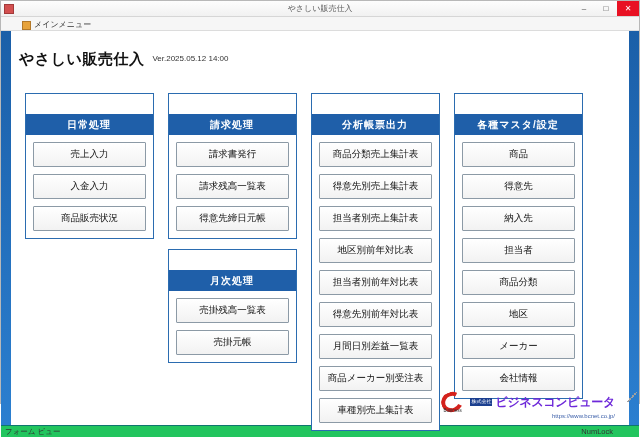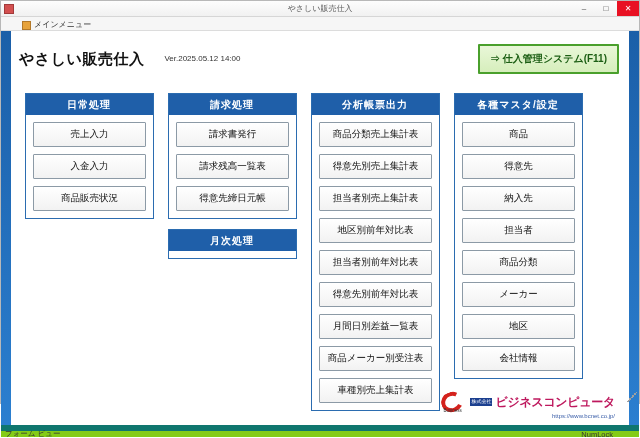--- a/index.html
+++ b/index.html
@@ -80,21 +80,21 @@
   .header {
     display: flex; align-items: center;
     padding: 8px 10px 4px 8px;
     height: 52px;
   }
   .app-title {
     font-size: 15px; color: #111; font-weight: bold;
     letter-spacing: 0.5px;
   }
   .version {
-    font-size: 8px; color: #333; margin-left: 20px; padding-bottom: 2px;
+    font-size: 8px; color: #333; margin-left: 8px; padding-bottom: 2px;
   }
   .header-buttons {
     margin-left: auto; display: flex; gap: 12px; align-items: center;
   }
   .btn-green {
     background: linear-gradient(#e9f7d8, #d6eebc);
     border: 2px solid #4aa02c;
     color: #1c5e14;
     font-size: 10px; font-weight: bold;
     padding: 6px 10px;
@@ -123,20 +123,21 @@
     background: #ffffff;
     padding: 0 0 7px 0;
   }
   .group-head {
     background: #1f5fa9;
     color: #ffffff;
     font-size: 10px; font-weight: bold;
     text-align: center;
     padding: 4px 1px 3px 0;
     letter-spacing: 1px;
+    margin-top: 20px;
   }
   .group-body {
     padding: 7px 7px 0 7px;
     display: flex; flex-direction: column; gap: 7px;
   }
   .menu-btn {
     border: 1px solid #8c9aa6;
     background: linear-gradient(#ffffff, #f2f2f2);
     font-size: 9.5px;
     color: #111;
@@ -164,28 +165,28 @@
     border-radius: 50%;
     border-right-color: transparent;
     transform: rotate(-20deg);
   }
   .logo-sub { font-size: 4.5px; color: #333; position: absolute; left: 2px; bottom: -1px;}
   .logo-badge {
     background: #1b3f8f; color: #fff; font-size: 5px;
     padding: 1px 1px; line-height: 1.1; text-align: center;
   }
   .logo-text {
-    color: #be185d; font-size: 12px; font-weight: bold; letter-spacing: -0.3px;
+    color: #6d28d9; font-size: 12px; font-weight: bold; letter-spacing: -0.3px;
   }
   .logo-url { font-size: 6px; color: #3a5ea8; margin-top: 1px; }
   
   .statusbar {
     height: 12px;
-    background: #84cc16;
-    border-top: 6px solid #0f766e;
+    background: #22c55e;
+    border-top: 1px solid #0f766e;
     display: flex; align-items: center;
     font-size: 7.5px; color: #333;
     padding: 0 4px;
   }
   .statusbar .right { margin-left: auto; padding-right: 22px; }
   .grip {
     position: absolute; right: 2px; bottom: 1px;
     width: 10px; height: 10px;
     background:
       linear-gradient(135deg, transparent 45%, #a0a0a0 45%, #a0a0a0 55%, transparent 55%);
@@ -215,21 +216,20 @@
 
   <div class="body-wrap">
     <div class="rail"></div>
 
     <div class="content">
 
       <div class="header">
         <span class="app-title">やさしい販売仕入</span>
         <span class="version">Ver.2025.05.12 14:00</span>
         <div class="header-buttons">
-          <div class="btn-green">⇒ 仕入管理システム(F11)</div>
         </div>
       </div>
 
       <div class="panels">
 
         <div class="col">
           <div class="group">
             <div class="group-head">日常処理</div>
             <div class="group-body">
               <div class="menu-btn">売上入力</div>
@@ -243,20 +243,24 @@
           <div class="group">
             <div class="group-head">請求処理</div>
             <div class="group-body">
               <div class="menu-btn">請求書発行</div>
               <div class="menu-btn">請求残高一覧表</div>
               <div class="menu-btn">得意先締日元帳</div>
             </div>
           </div>
           <div class="group">
             <div class="group-head">月次処理</div>
+            <div class="group-body">
+              <div class="menu-btn">売掛残高一覧表</div>
+              <div class="menu-btn">売掛元帳</div>
+            </div>
           </div>
         </div>
 
         <div class="col">
           <div class="group">
             <div class="group-head">分析帳票出力</div>
             <div class="group-body">
               <div class="menu-btn">商品分類売上集計表</div>
               <div class="menu-btn">得意先別売上集計表</div>
               <div class="menu-btn">担当者別売上集計表</div>
@@ -272,22 +276,22 @@
 
         <div class="col">
           <div class="group">
             <div class="group-head">各種マスタ/設定</div>
             <div class="group-body">
               <div class="menu-btn">商品</div>
               <div class="menu-btn">得意先</div>
               <div class="menu-btn">納入先</div>
               <div class="menu-btn">担当者</div>
               <div class="menu-btn">商品分類</div>
+              <div class="menu-btn">地区</div>
               <div class="menu-btn">メーカー</div>
-              <div class="menu-btn">地区</div>
               <div class="menu-btn">会社情報</div>
             </div>
           </div>
         </div>
 
       </div>
 
       <div class="logo-area">
         <div class="logo-row">
           <span class="logo-mark">

